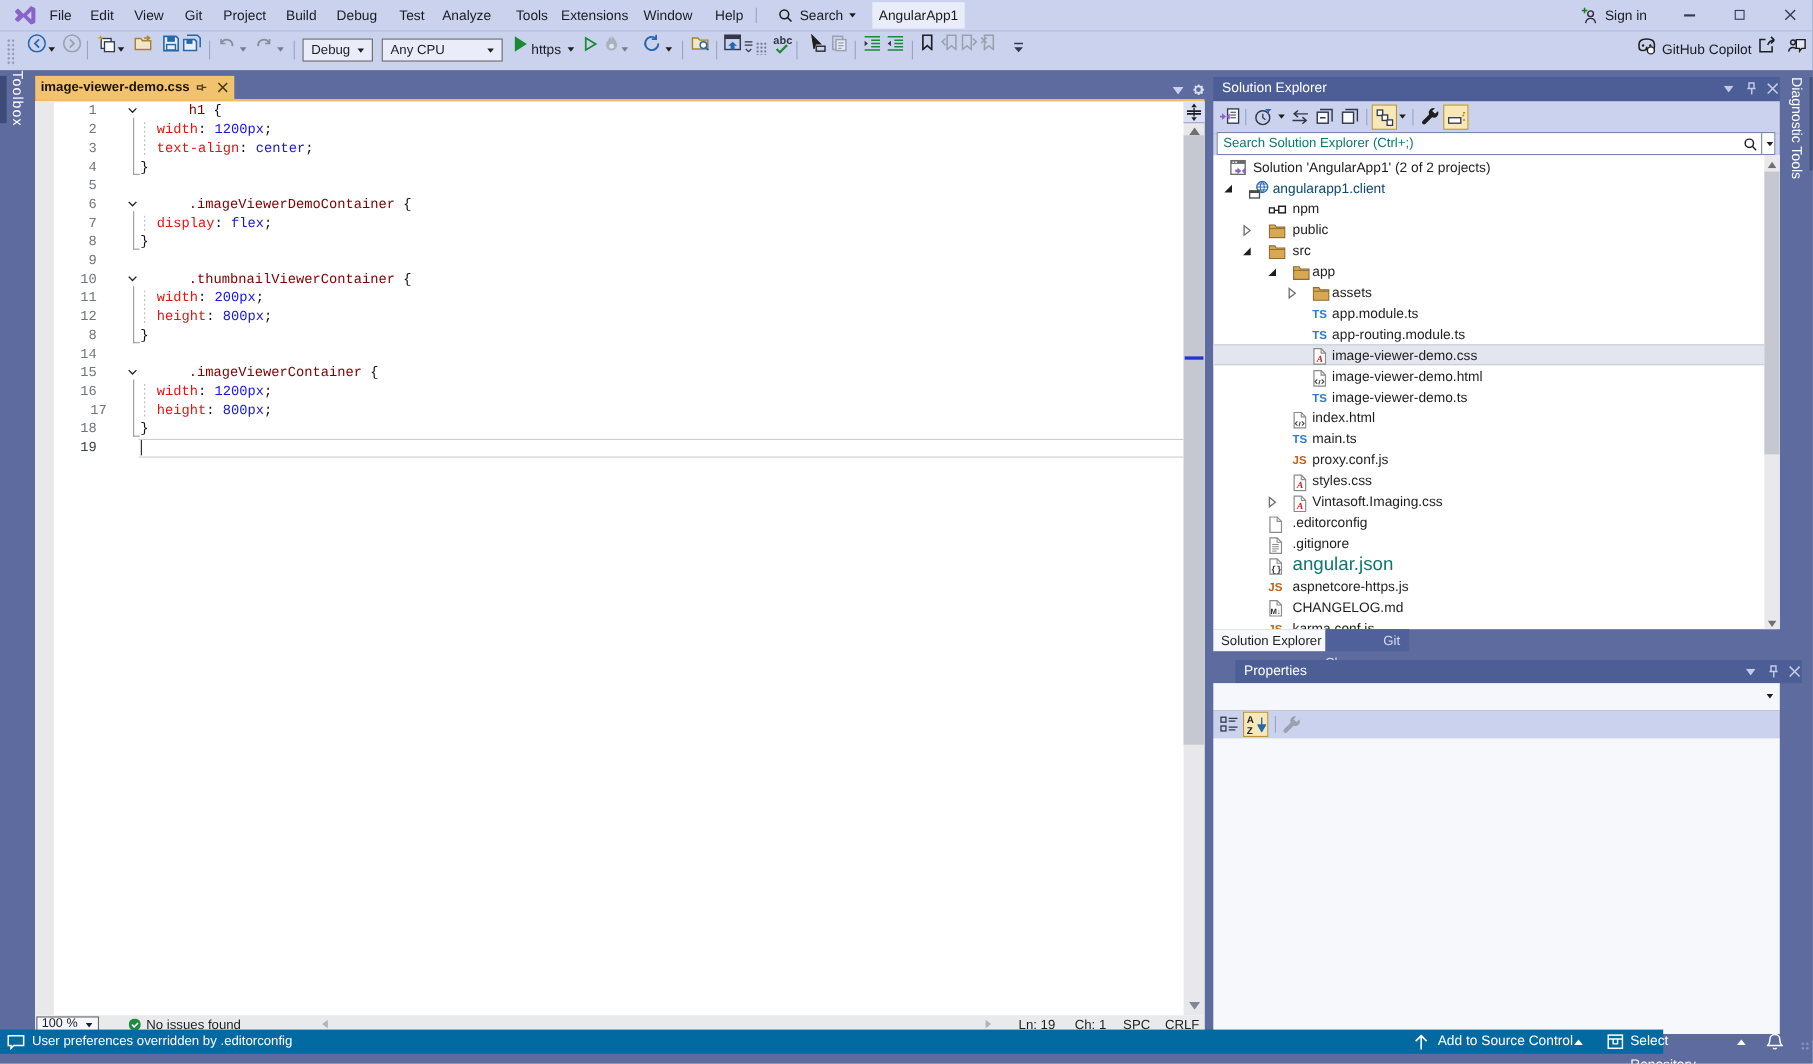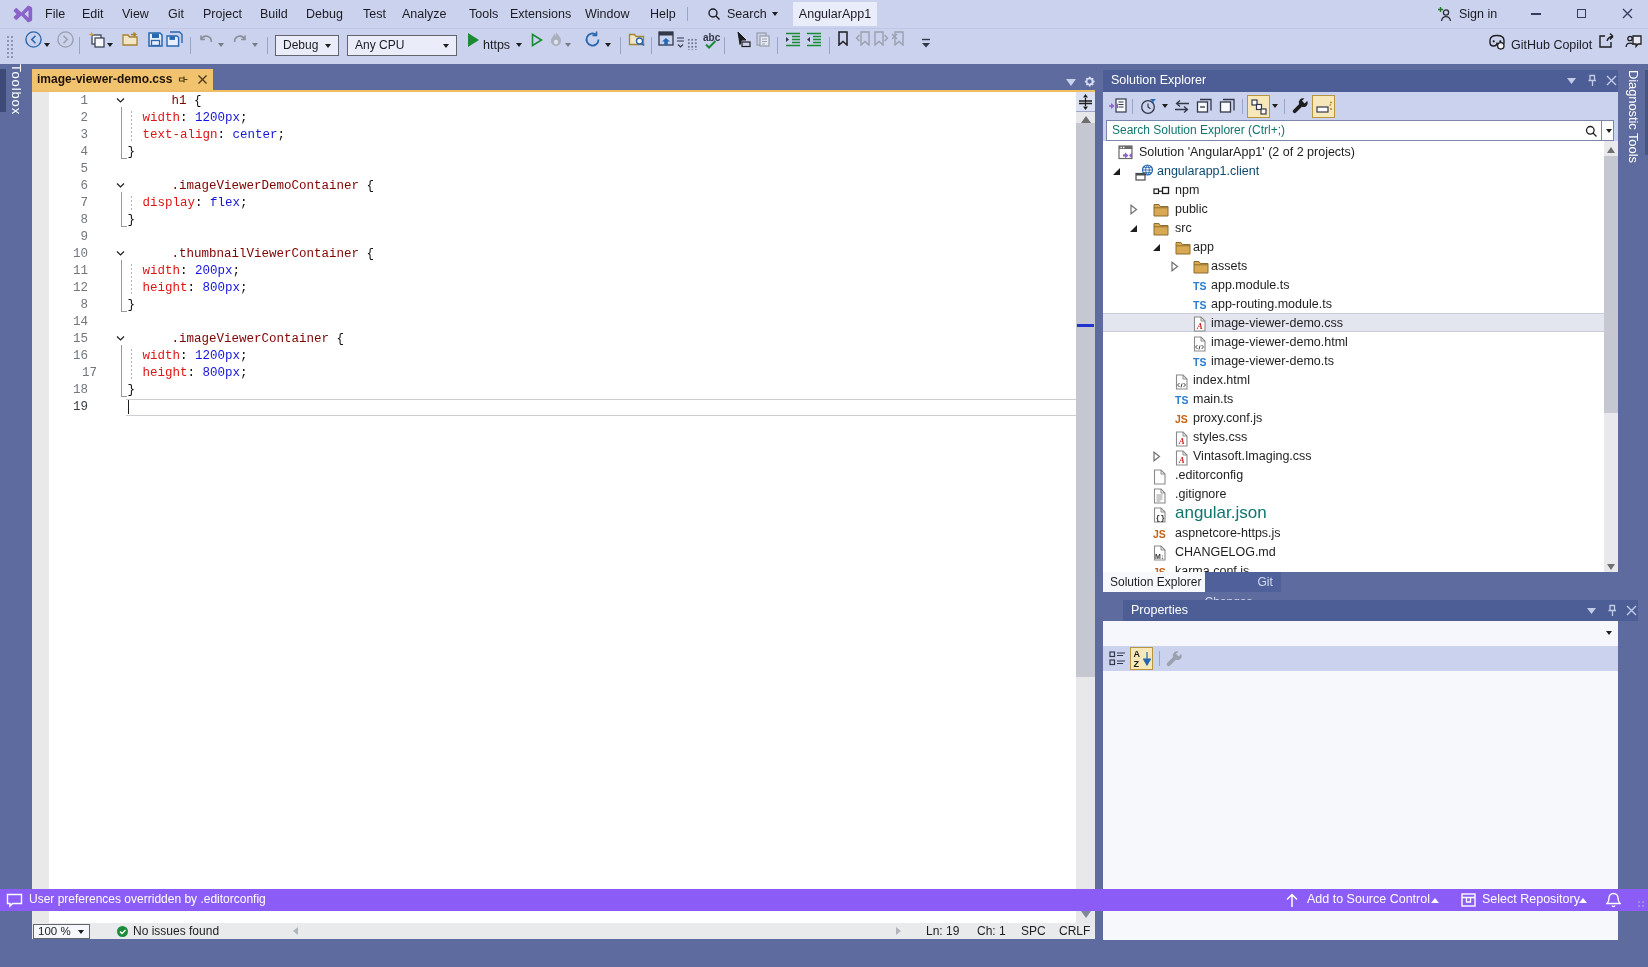--- a/index.html
+++ b/index.html
@@ -35,21 +35,21 @@
   
   #vsb { left:1043.5px; top:0; width:19.5px; height:831px; background:#E8E8EA; }
   #vsb-split { left:0; top:0; width:19.5px; height:20px; background:#DCE2F4; border-bottom:1px solid #9FA8C9; }
   
   #ebr { left:0; top:831px; width:1063px; height:16px; background:#E9EAEC; font-size:12px; color:#1e1e1e; }
   
   .panel-hdr { position:absolute; background:#4C5E95; color:#fff; font-size:12.5px; }
   .icontb { position:absolute; background:#CBD2ED; }
   .goldbox { position:absolute; background:#F7E8B9; border:1px solid #B8963E; }
   
-  #statusbar { left:0; top:889px; width:1648px; height:21.5px; background:#8b5cf6; color:#fff; font-size:12px; }
+  #statusbar { left:0; top:936px; width:1512px; height:21.5px; background:#0369a1; color:#fff; font-size:12px; }
 </style>
 </head>
 <body>
 
 <div class="abs" id="titlebar">
   <svg class="abs" style="left:12px;top:3px;" width="22" height="22" viewBox="0 0 24 24">
     <path fill="#8A63C9" d="M11.9 12 5.6 5.9c-.5-.5-1.3-.5-1.8 0L2.2 7.4c-.5.5-.5 1.3 0 1.8L5 12l-2.8 2.8c-.5.5-.5 1.3 0 1.8l1.6 1.5c.5.5 1.3.5 1.8 0L11.9 12z"></path>
     <path fill="#8A63C9" d="M8.6 12 17 3.4c.4-.4 1-.5 1.5-.3l2.6 1.2c.5.3.9.8.9 1.4v12.6c0 .6-.4 1.1-.9 1.4l-2.6 1.2c-.5.2-1.1.1-1.5-.3L8.6 12zm9.4-4.1L13.7 12l4.3 4.1V7.9z"></path>
   </svg>
   <div class="menu" style="left:45px;">File</div>

